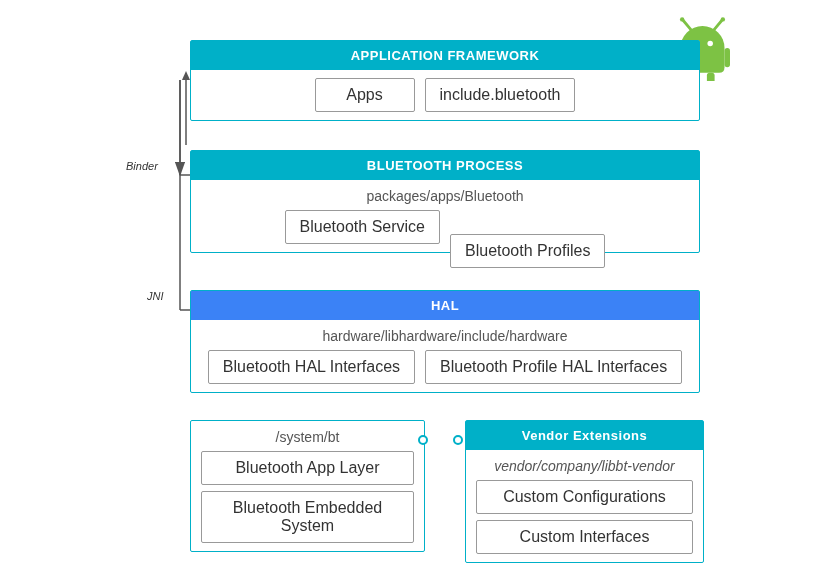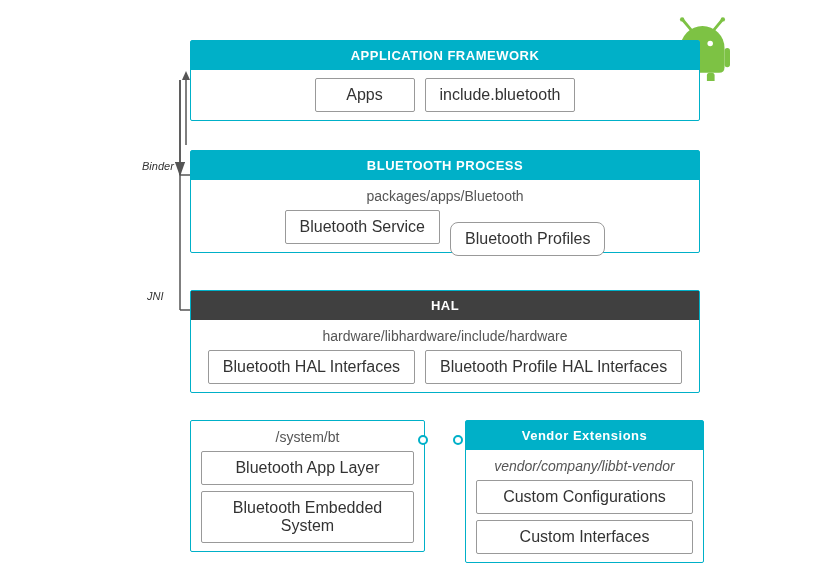--- a/index.html
+++ b/index.html
@@ -38,21 +38,21 @@
       height: 55px;
     }
     
     .side-label {
       position: absolute;
       font-size: 11px;
       color: #333;
       font-style: italic;
     }
     .binder-label {
-      left: 72px;
+      left: 56px;
       top: 145px;
     }
     .jni-label {
       left: 77px;
       top: 275px;
     }
     
     .arrows-svg {
       position: absolute;
       top: 0;
@@ -113,21 +113,21 @@
       left: 120px;
       width: 510px;
     }
     .bt-process .section-header { background: #00b0c8; }
     
     .hal-section {
       top: 275px;
       left: 120px;
       width: 510px;
     }
-    .hal-section .section-header { background: #404040; }
+    .hal-section .section-header { background: #3b82f6; }
     
     .bt-stack {
       top: 405px;
       left: 120px;
       width: 235px;
     }
     .bt-stack .section-header { background: #00b0c8; }
     .vendor-ext {
       top: 405px;
       left: 395px;
@@ -207,21 +207,21 @@
         </div>
       </div>
     </div>
 
     <div class="section bt-process">
       <div class="section-header">BLUETOOTH PROCESS</div>
       <div class="section-body">
         <div class="section-subtext">packages/apps/Bluetooth</div>
         <div class="row-boxes">
           <div class="box">Bluetooth Service</div>
-          <div class="box" style="position:relative; top:12px;border-radius:8px;">Bluetooth Profiles</div>
+          <div class="box" style="position:relative; top:24px;">Bluetooth Profiles</div>
         </div>
       </div>
     </div>
 
     <div class="section hal-section">
       <div class="section-header">HAL</div>
       <div class="section-body">
         <div class="section-subtext">hardware/libhardware/include/hardware</div>
         <div class="row-boxes">
           <div class="box">Bluetooth HAL Interfaces</div>

